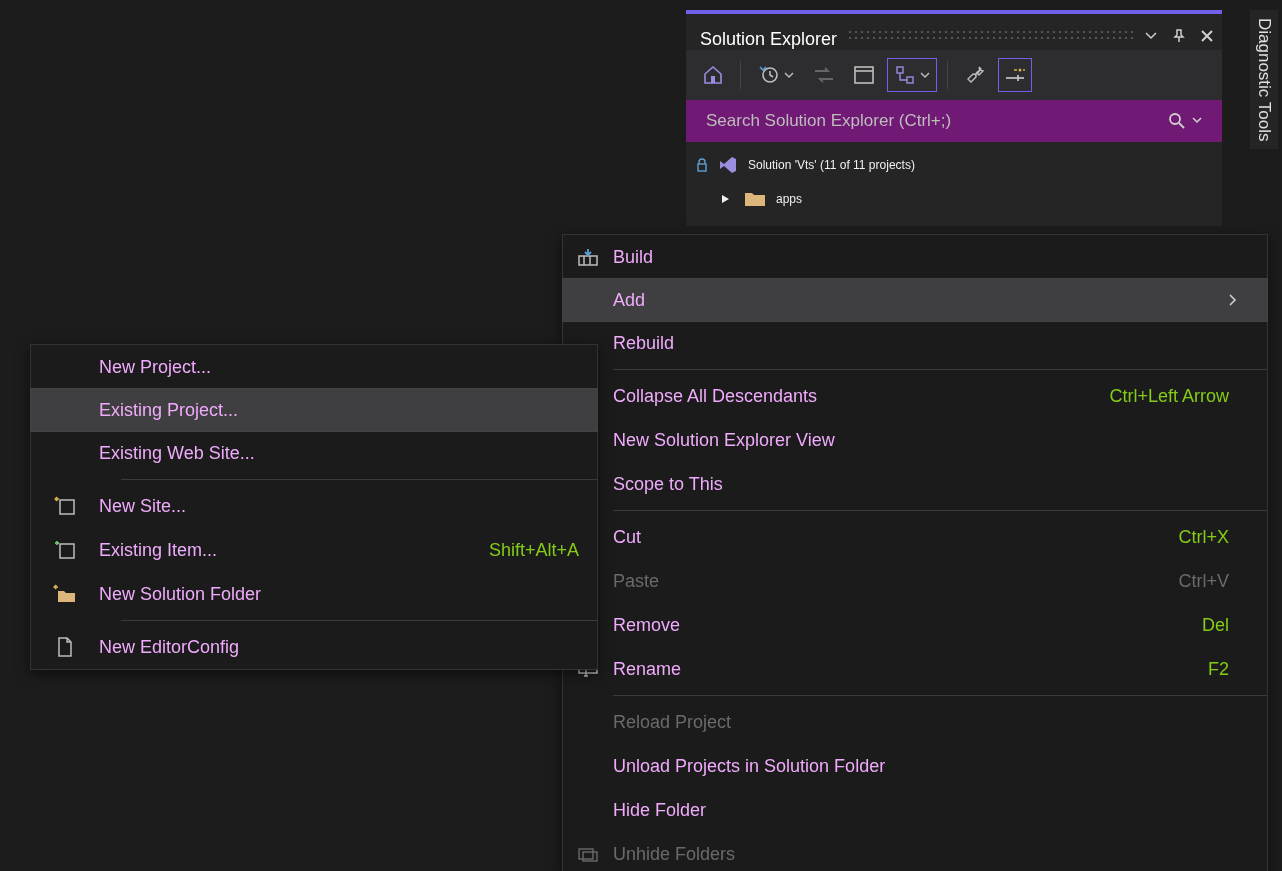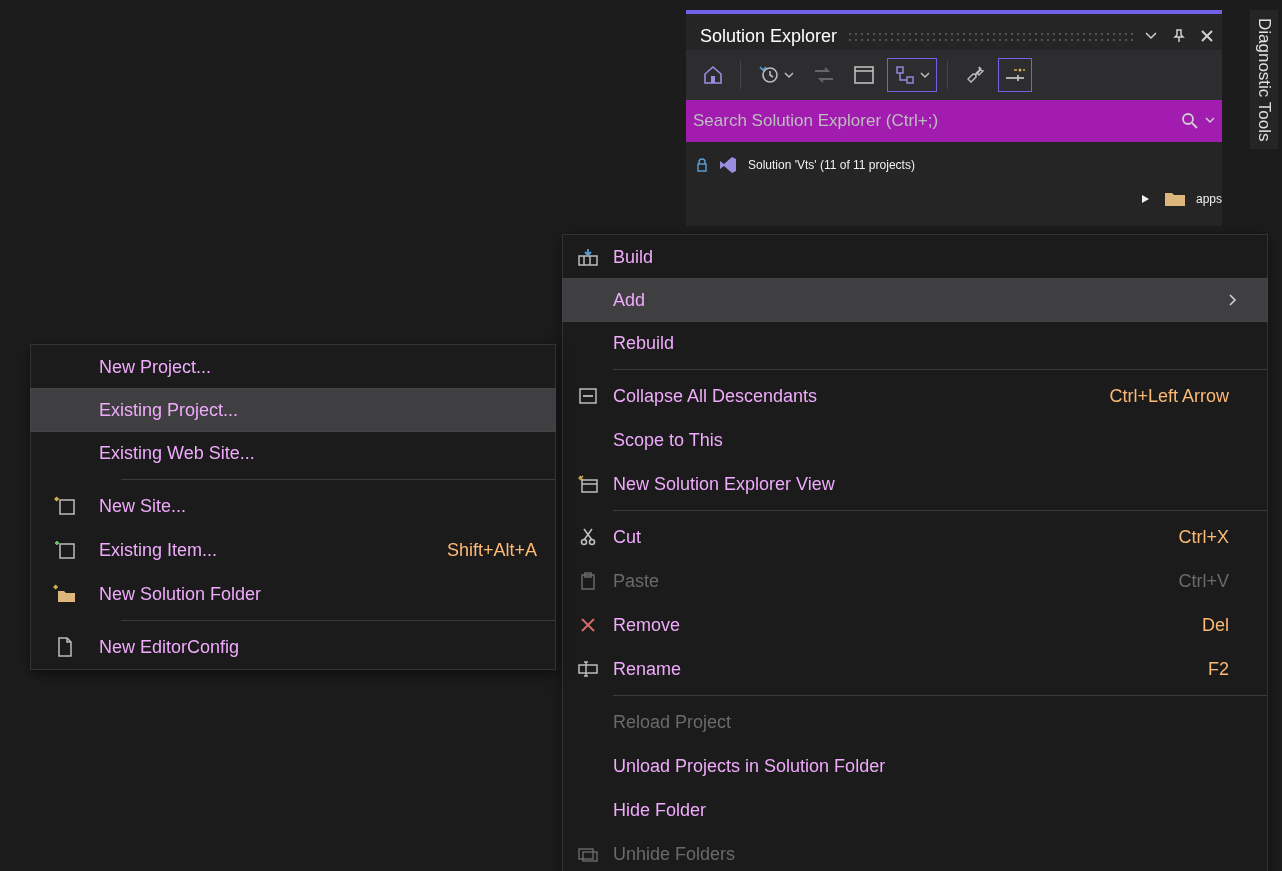--- a/index.html
+++ b/index.html
@@ -18,23 +18,23 @@
   .sol-panel {
     position: absolute;
     top: 10px;
     left: 686px;
     width: 536px;
     border-top: 4px solid #7160e8;
     background: #252526;
   }
   .sol-header {
     display: flex;
-    align-items: center;
+    align-items: flex-start;
     height: 36px;
-    padding: 8px 8px 0 14px;
+    padding: 15px 8px 0 14px;
   }
   .sol-title { font-size: 18px; color: #ffffff; }
   .dots {
     flex: 1;
     height: 10px;
     margin: 0 10px;
     background-image: radial-gradient(#555 1px, transparent 1px);
     background-size: 6px 6px;
   }
   .hdr-icons { display: flex; gap: 14px; align-items: center; color: #d0d0d0;}
@@ -53,38 +53,38 @@
     border: 1px solid transparent;
     color: #c0c0c0;
   }
   .tool-btn.selected { border: 1px solid #7160e8; }
   .tool-btn.drop { width: 50px; }
   .tool-sep { width: 1px; height: 28px; background: #444; margin: 0 4px; }
   
   .sol-search {
     display: flex; align-items: center;
     height: 42px;
-    padding: 0 7px;
-    background: #a21caf;
+    padding: 0 20px;
+    background: #701a75;
     color: #bdbdbd;
     font-size: 17px;
   }
   .sol-search span.txt { flex: 1; }
   .search-icon-grp { display: flex; align-items: center; gap: 6px; color: #d0d0d0; }
   
   .sol-tree {
     background: #252526;
     padding: 6px 0 10px 0;
     font-size: 12px;
   }
   .tree-row {
     display: flex; align-items: center; gap: 10px;
     height: 34px; padding-left: 10px;
   }
-  .tree-row.indent { padding-left: 34px; justify-content: flex-end; }
+  .tree-row.indent { padding-left: 34px; }
   .lock-ic { color: #a0a0a0; font-size: 14px; }
   .vs-ic { width: 20px; height: 18px; }
   .folder-ic { width: 22px; height: 16px; }
   .expander { color: #c0c0c0; font-size: 13px; width: 14px; }
   
   
   .diag-tab {
     position: absolute;
     top: 10px; right: 4px;
     writing-mode: vertical-rl;
@@ -95,35 +95,35 @@
   }
   
   
   .ctx-menu {
     position: absolute;
     background: #1b1b1c;
     border: 1px solid #333;
     box-shadow: 0 4px 12px rgba(0,0,0,0.5);
   }
   .ctx1 { top: 234px; left: 562px; width: 706px; }
-  .ctx2 { top: 344px; left: 30px;  width: 526px; }
+  .ctx2 { top: 344px; left: 30px;  width: 568px; }
   
   .mi {
     display: flex;
     align-items: center;
     height: 44px;
     padding-right: 18px;
   }
   .mi .icon-col {
     width: 50px;
     display: flex; align-items: center; justify-content: center;
     color: #bdbdbd;
   }
   .mi .lbl { flex: 1; font-size: 18px; color: #f0abfc; }
-  .mi .shortcut { font-size: 18px; color: #fdba74; }
+  .mi .shortcut { font-size: 18px; color: #84cc16; }
   .mi .arrow-col { width: 20px; text-align: right; color: #d0d0d0; }
   .mi.disabled .lbl, .mi.disabled .icon-col, .mi.disabled .shortcut { color: #6a6a6a; }
   .mi.hover { background: #3f3f41; border: 1px solid #444; margin: -1px; }
   .msep {
     height: 1px; background: #3a3a3c;
     margin: 4px 0 4px 50px;
   }
   .msep2 {
     height: 1px; background: #3a3a3c;
     margin: 4px 0 4px 90px;
@@ -292,33 +292,33 @@
       <svg width="18" height="16" viewBox="0 0 18 16">
           <rect x="1" y="1" width="16" height="14" fill="none" stroke="#bdbdbd" stroke-width="1.5"></rect>
           <line x1="4" y1="8" x2="14" y2="8" stroke="#bdbdbd" stroke-width="1.8"></line>
         </svg>
     </span>
     <span class="lbl">Collapse All Descendants</span>
     <span class="shortcut">Ctrl+Left Arrow</span>
     <span class="arrow-col"></span>
   </div>
   <div class="mi">
-    <span class="icon-col"></span>
-    <span class="lbl">Scope to This</span>
-    <span class="arrow-col"></span>
-  </div>
-  <div class="mi">
     <span class="icon-col">
       <svg width="20" height="18" viewBox="0 0 20 18">
           <path d="M3 1l-2 2 2 2M1 3l2-2M5 1l-2 2 2 2" stroke="#d4b050" stroke-width="1.3" fill="none"></path>
           <rect x="4" y="5" width="15" height="12" fill="none" stroke="#bdbdbd" stroke-width="1.5"></rect>
           <line x1="4" y1="9" x2="19" y2="9" stroke="#bdbdbd" stroke-width="1.5"></line>
         </svg>
     </span>
     <span class="lbl">New Solution Explorer View</span>
+    <span class="arrow-col"></span>
+  </div>
+  <div class="mi">
+    <span class="icon-col"></span>
+    <span class="lbl">Scope to This</span>
     <span class="arrow-col"></span>
   </div>
   <div class="msep"></div>
   <div class="mi">
     <span class="icon-col">
       <svg width="16" height="18" viewBox="0 0 16 18">
           <path d="M4 1l8 11M12 1L4 12" stroke="#bdbdbd" stroke-width="1.6"></path>
           <circle cx="4" cy="14" r="2.5" fill="none" stroke="#bdbdbd" stroke-width="1.6"></circle>
           <circle cx="12" cy="14" r="2.5" fill="none" stroke="#bdbdbd" stroke-width="1.6"></circle>
         </svg>

